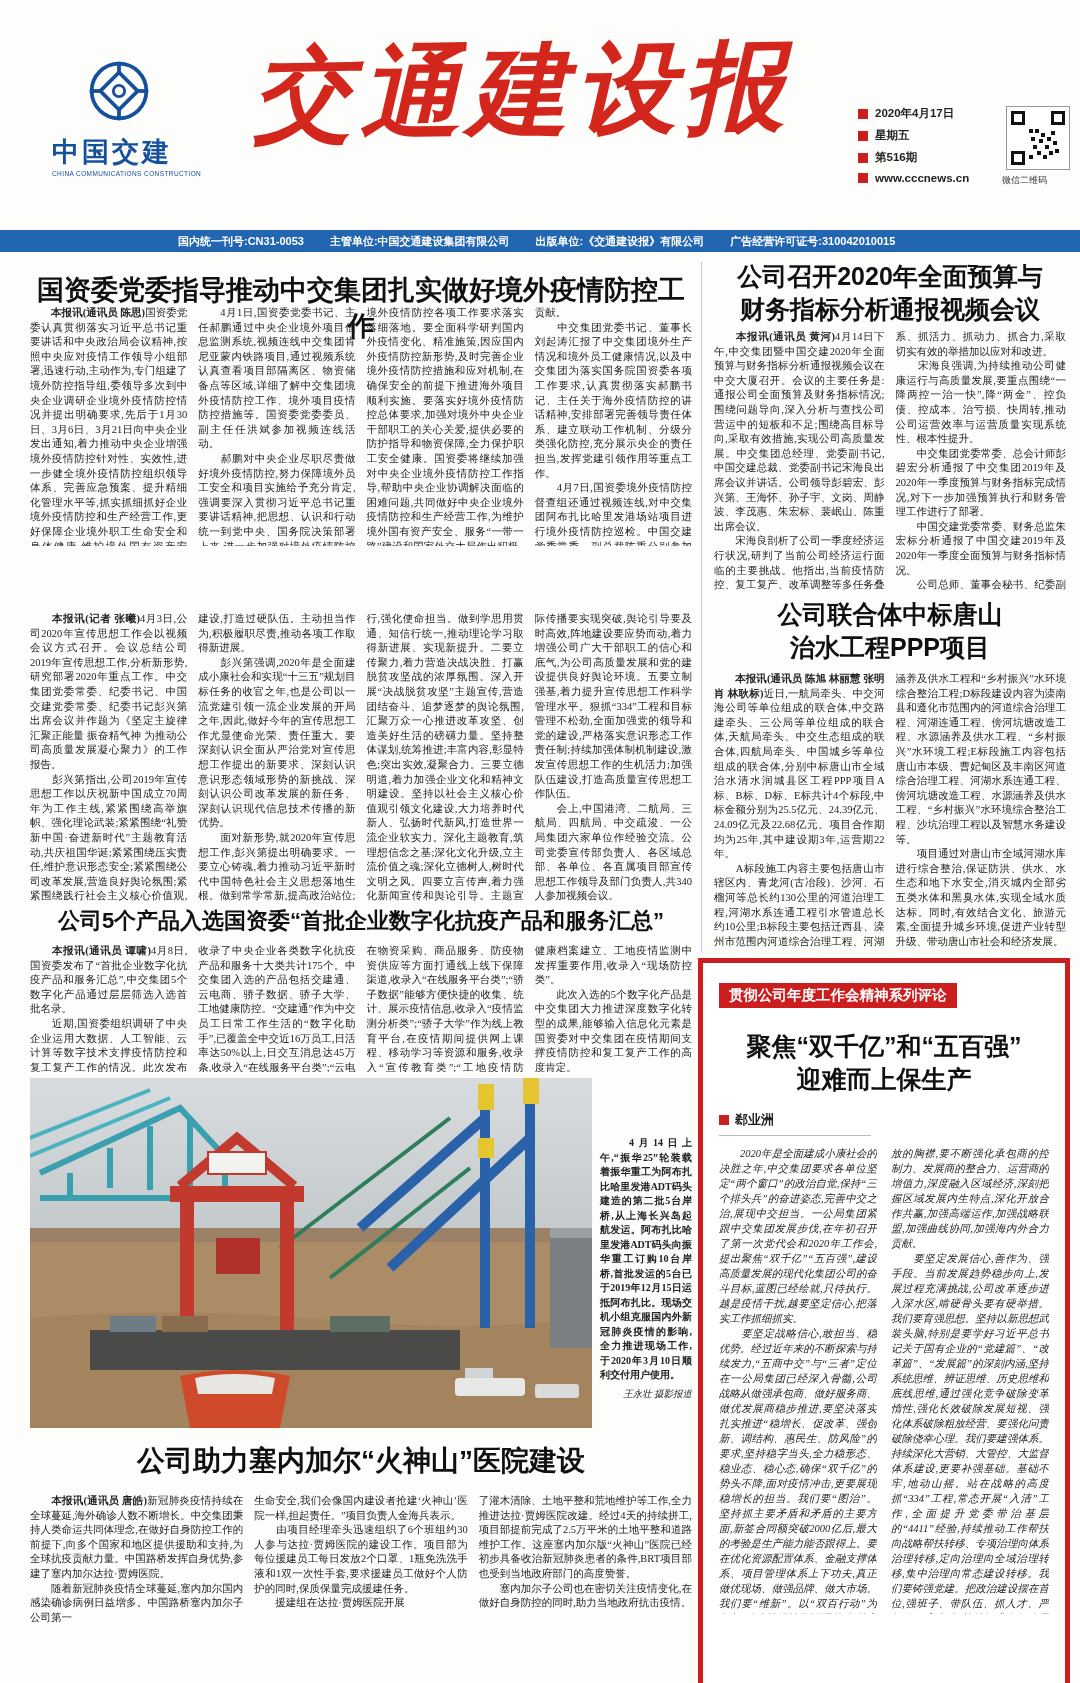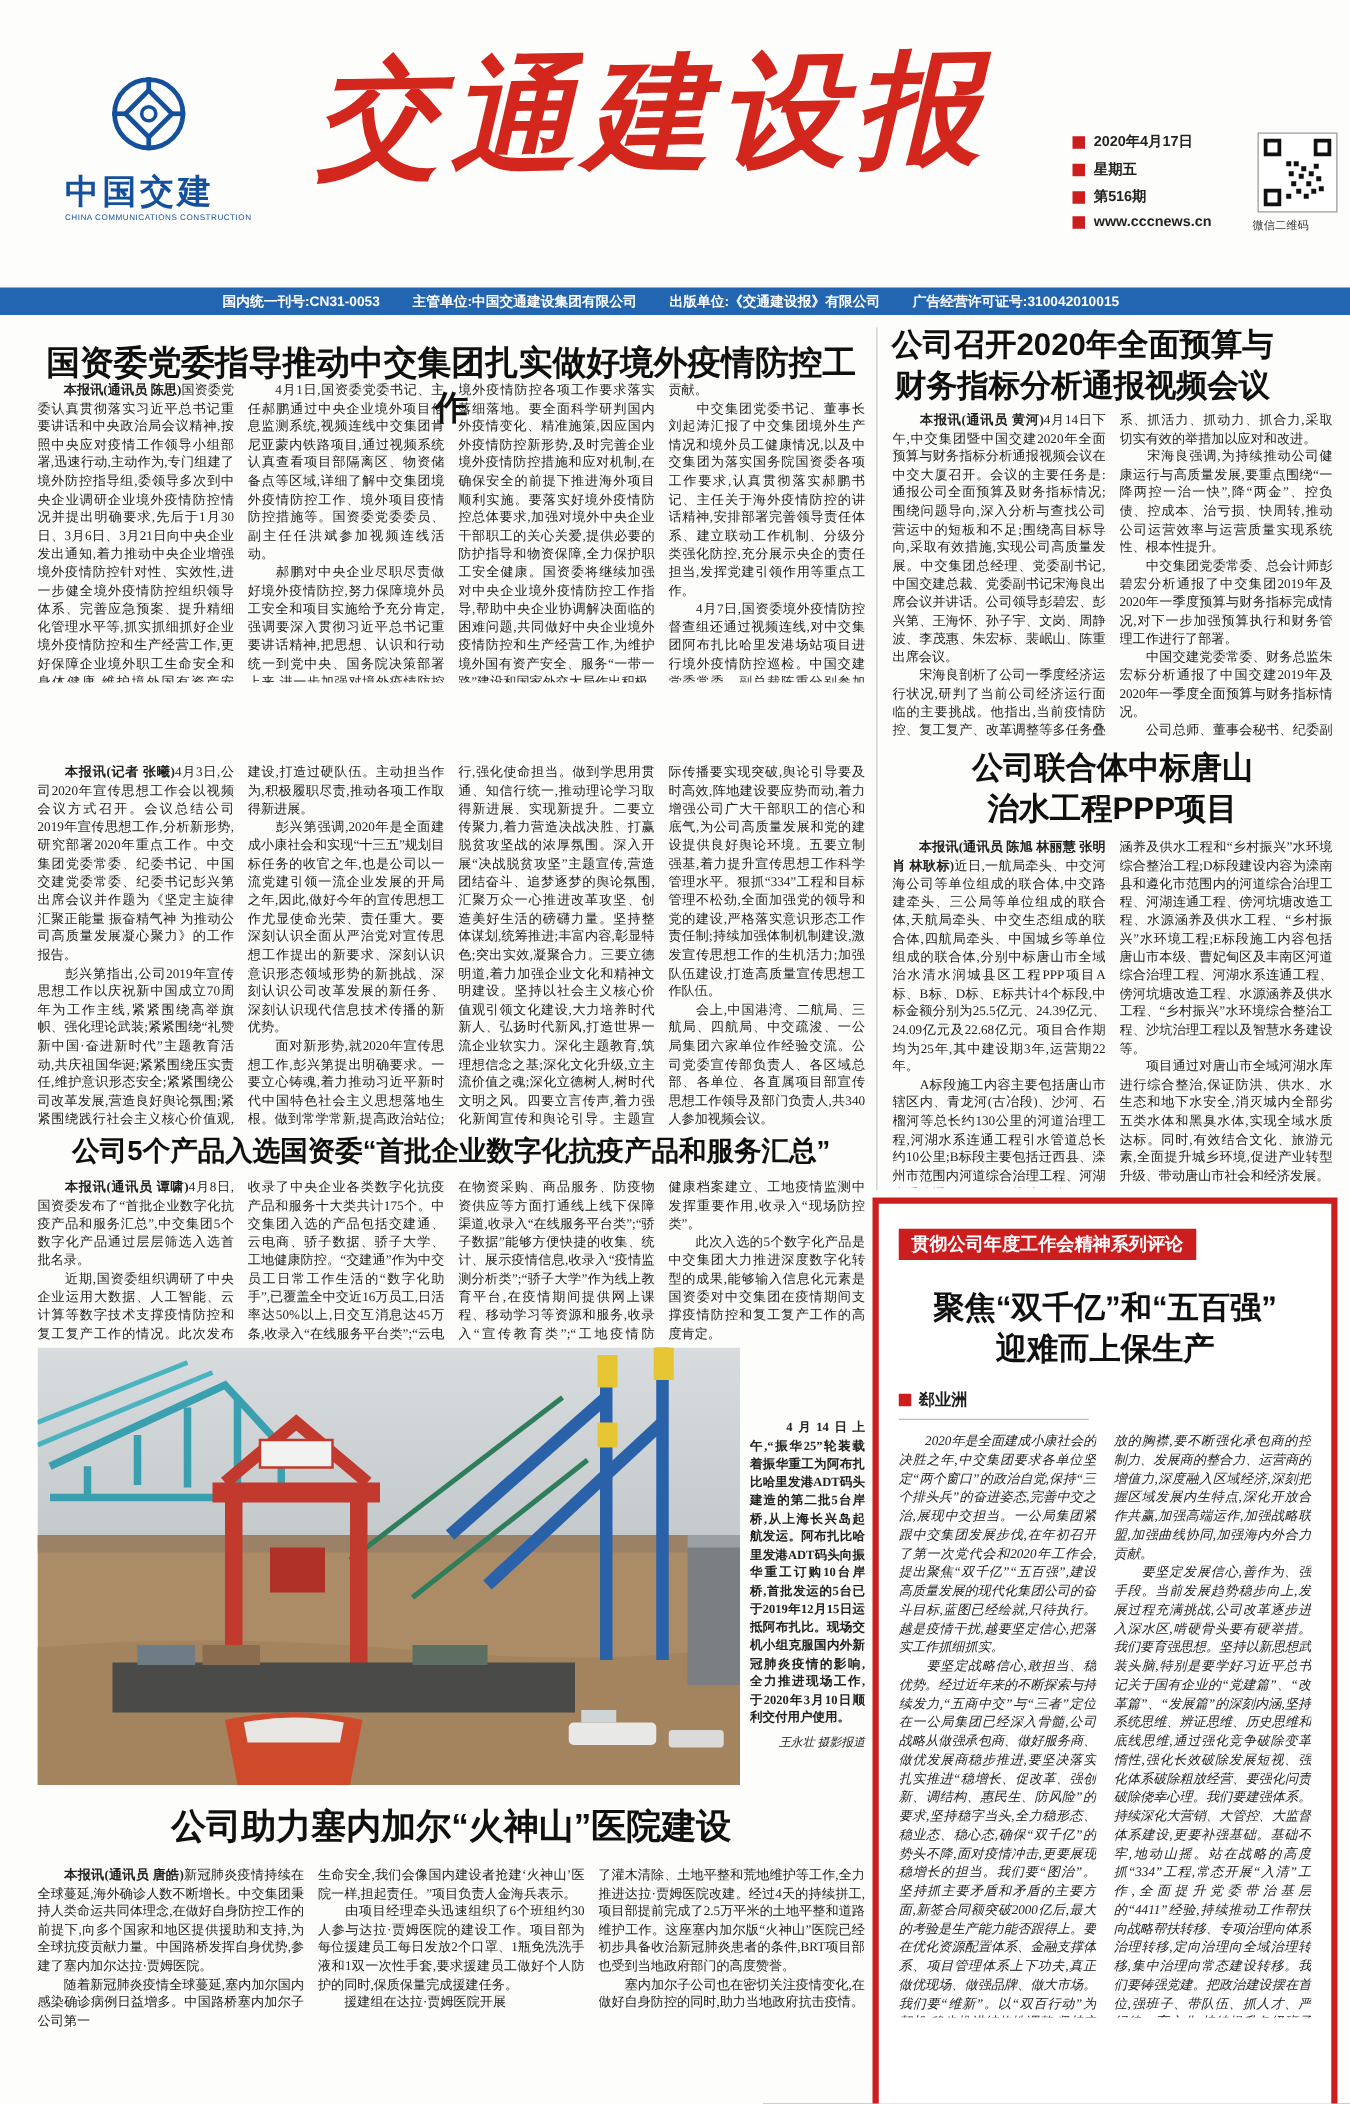--- a/index.html
+++ b/index.html
@@ -112,21 +112,21 @@
     <div class="col">　　4月1日,国资委党委书记、主任郝鹏通过中央企业境外项目信息监测系统,视频连线中交集团肯尼亚蒙内铁路项目,通过视频系统认真查看项目部隔离区、物资储备点等区域,详细了解中交集团境外疫情防控工作、境外项目疫情防控措施等。国资委党委委员、副主任任洪斌参加视频连线活动。
 　　郝鹏对中央企业尽职尽责做好境外疫情防控,努力保障境外员工安全和项目实施给予充分肯定,强调要深入贯彻习近平总书记重要讲话精神,把思想、认识和行动统一到党中央、国务院决策部署上来,进一步加强对境外疫情防控的组织领导,逐级压实主体责任,把</div>
     <div class="col">境外疫情防控各项工作要求落实落细落地。要全面科学研判国内外疫情变化、精准施策,因应国内外疫情防控新形势,及时完善企业境外疫情防控措施和应对机制,在确保安全的前提下推进海外项目顺利实施。要落实好境外疫情防控总体要求,加强对境外中央企业干部职工的关心关爱,提供必要的防护指导和物资保障,全力保护职工安全健康。国资委将继续加强对中央企业境外疫情防控工作指导,帮助中央企业协调解决面临的困难问题,共同做好中央企业境外疫情防控和生产经营工作,为维护境外国有资产安全、服务“一带一路”建设和国家外交大局作出积极</div>
     <div class="col">贡献。
 　　中交集团党委书记、董事长刘起涛汇报了中交集团境外生产情况和境外员工健康情况,以及中交集团为落实国务院国资委各项工作要求,认真贯彻落实郝鹏书记、主任关于海外疫情防控的讲话精神,安排部署完善领导责任体系、建立联动工作机制、分级分类强化防控,充分展示央企的责任担当,发挥党建引领作用等重点工作。
 　　4月7日,国资委境外疫情防控督查组还通过视频连线,对中交集团阿布扎比哈里发港场站项目进行境外疫情防控巡检。中国交建党委常委、副总裁陈重分别参加两次视频连线活动。</div>
   </div>
 
   <div class="abs vrule" style="left:701px;top:262px;height:690px;"></div>
 
-  <div class="abs hl" style="left:690px;top:260px;width:352px;font-size:25px;line-height:1.3;">
+  <div class="abs hl" style="left:714px;top:260px;width:352px;font-size:25px;line-height:1.3;">
     <div>公司召开2020年全面预算与</div>
     <div>财务指标分析通报视频会议</div>
   </div>
   <div class="abs cols" style="left:714px;top:330px;width:352px;height:260px;">
     <div class="col"><b>　　本报讯(通讯员 黄河)</b><span>4月14日下午,中交集团暨中国交建2020年全面预算与财务指标分析通报视频会议在中交大厦召开。会议的主要任务是:通报公司全面预算及财务指标情况;围绕问题导向,深入分析与查找公司营运中的短板和不足;围绕高目标导向,采取有效措施,实现公司高质量发展。中交集团总经理、党委副书记,中国交建总裁、党委副书记宋海良出席会议并讲话。公司领导彭碧宏、彭兴第、王海怀、孙子宇、文岗、周静波、李茂惠、朱宏标、裴岷山、陈重出席会议。
 　　宋海良剖析了公司一季度经济运行状况,研判了当前公司经济运行面临的主要挑战。他指出,当前疫情防控、复工复产、改革调整等多任务叠加,产业链上下游、管理链前后端、服务链国内外多因素影响相互交织、错综复杂,要善于在纷繁复杂的工作中理出头绪,抓关键、抓体</span></div>
     <div class="col">系、抓活力、抓动力、抓合力,采取切实有效的举措加以应对和改进。
 　　宋海良强调,为持续推动公司健康运行与高质量发展,要重点围绕“一降两控一治一快”,降“两金”、控负债、控成本、治亏损、快周转,推动公司运营效率与运营质量实现系统性、根本性提升。
 　　中交集团党委常委、总会计师彭碧宏分析通报了中交集团2019年及2020年一季度预算与财务指标完成情况,对下一步加强预算执行和财务管理工作进行了部署。
 　　中国交建党委常委、财务总监朱宏标分析通报了中国交建2019年及2020年一季度全面预算与财务指标情况。

